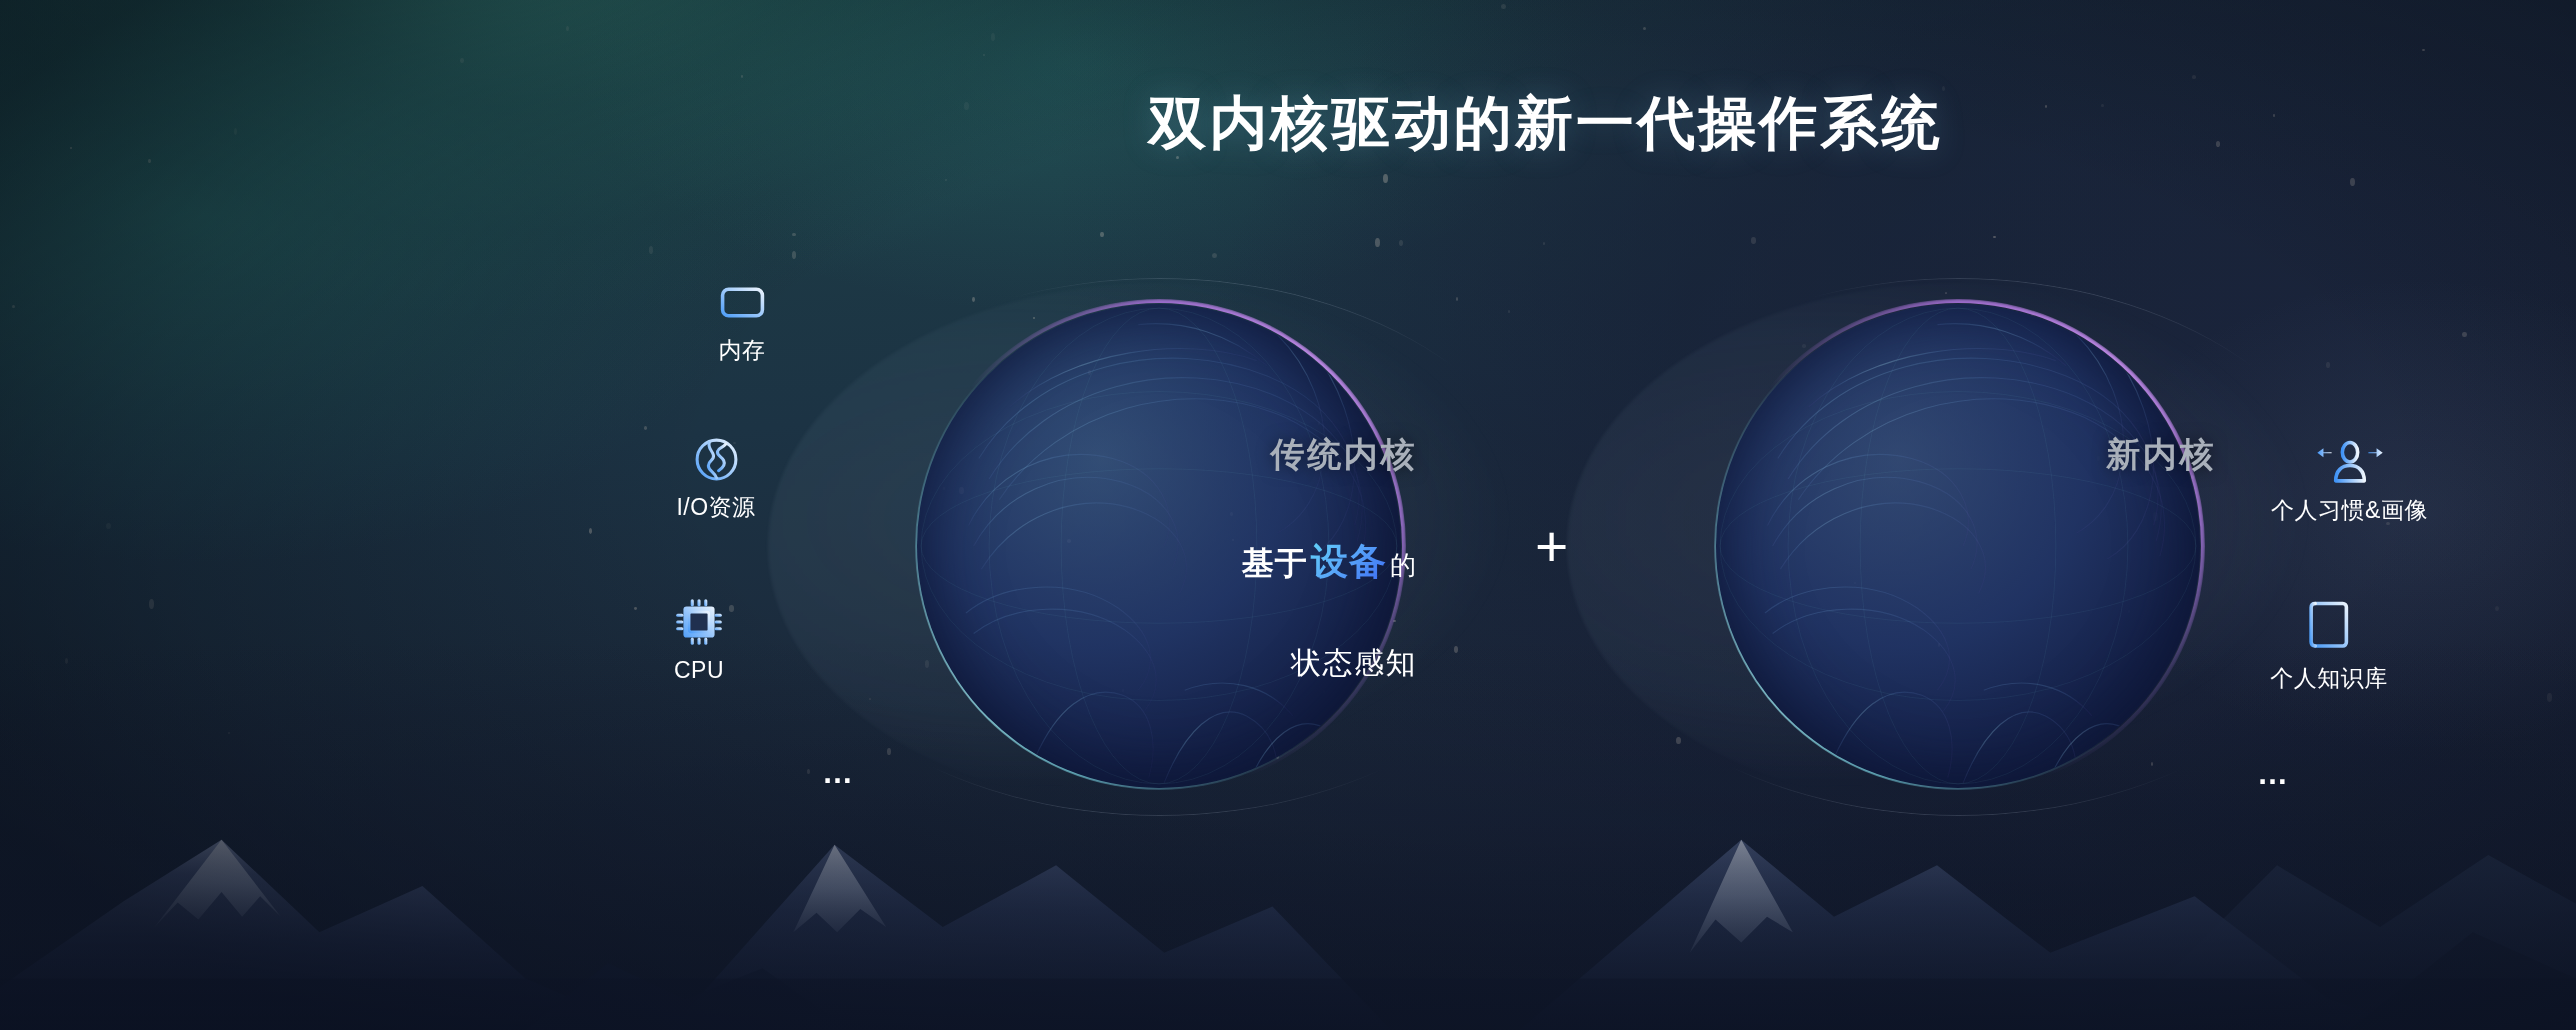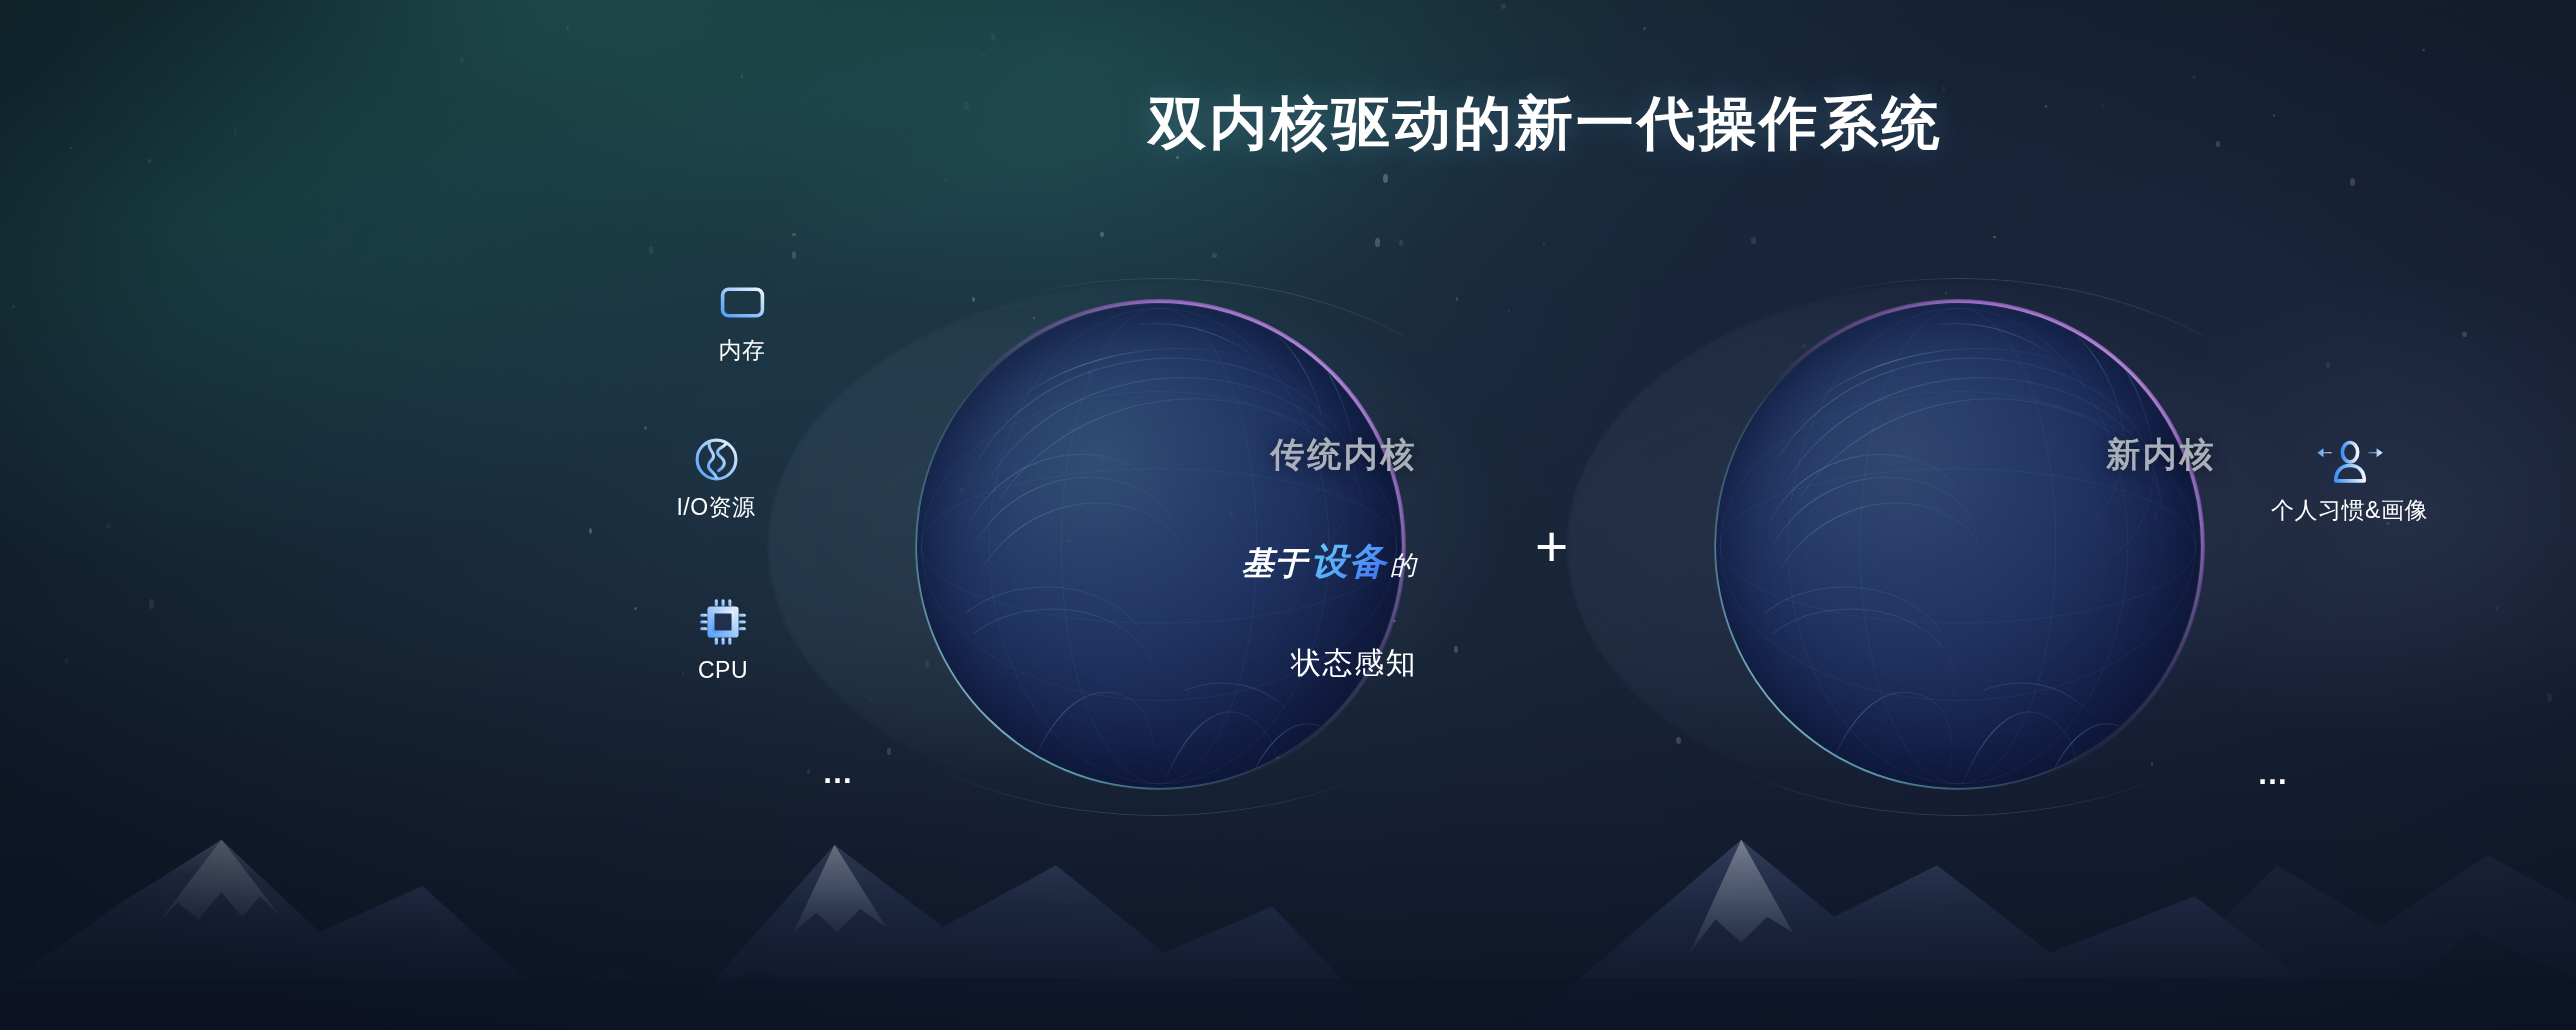--- a/index.html
+++ b/index.html
@@ -133,21 +133,21 @@
   .mesh{position:absolute;inset:0;border-radius:50%;overflow:hidden;opacity:.85;}
 
   .sph-text{
     position:absolute;left:16px;width:484px;
     text-align:right;color:#fff;
   }
   .sph-kernel{
     top:128px;font-size:34px;font-weight:700;letter-spacing:2.6px;
     color:#a9b0ba;text-shadow:0 0 14.4px rgba(0,0,0,.5);
   }
-  .sph-mid{top:233px;font-size:32px;font-weight:700;letter-spacing:1px;font-style:italic;}
+  .sph-mid{top:233px;font-size:32px;font-weight:700;letter-spacing:1px;}
   .sph-mid .hl{
     font-size:37px;
     background:linear-gradient(135deg,#62d5f7 0%,#59a8fa 45%,#3a67f2 100%);
     -webkit-background-clip:text;background-clip:text;color:transparent;
     padding:0 3.1px;
   }
   .sph-mid .sm{font-size:26px;font-weight:500;}
   .sph-bot{top:339px;font-size:30px;font-weight:500;letter-spacing:1.5px;}
 
   
@@ -458,21 +458,21 @@
         <line x1="30" y1="74" x2="30" y2="86"></line>
           <line x1="44" y1="74" x2="44" y2="86"></line>
         <line x1="58" y1="74" x2="58" y2="86"></line>
           <line x1="72" y1="74" x2="72" y2="86"></line>
         <line x1="86" y1="74" x2="86" y2="86"></line>
       </g>
     </svg>
     <span class="lbl">内存</span>
   </div>
 
-  <div class="feature" style="left:656px;top:595px;width:134px;">
+  <div class="feature" style="left:632px;top:595px;width:134px;">
     <svg class="ico" width="54" height="54" viewBox="0 0 104 104">
       <defs>
           <linearGradient id="gCpu" x1="0" y1="1" x2="1" y2="0">
         <stop offset="0" stop-color="#4f9ef8"></stop>
             <stop offset="1" stop-color="#eaf3fd"></stop>
       </linearGradient>
         </defs>
       <g fill="url(#gCpu)">
         <rect x="22" y="22" width="60" height="60" rx="6"></rect>
         <rect x="36" y="8" width="6" height="14" rx="3"></rect>
@@ -514,17 +514,34 @@
         <path d="M102,24 L118,24 L118,16 L130,25 L118,34 L118,26 L102,26 Z"></path>
       </g>
       <g stroke="url(#gUsr)" stroke-width="7" stroke-linecap="round">
         <line x1="18" y1="25" x2="34" y2="25"></line>
         <line x1="98" y1="25" x2="114" y2="25"></line>
       </g>
     </svg>
     <span class="lbl">个人习惯&amp;画像</span>
   </div>
 
+  <div class="feature" style="left:2221px;top:598px;width:216px;">
+    <svg class="ico" width="46" height="57" viewBox="0 0 90 110">
+      <defs>
+          <linearGradient id="gBook" x1="0" y1="1" x2="1" y2="0">
+        <stop offset="0" stop-color="#4f9ef8"></stop>
+            <stop offset="1" stop-color="#eaf3fd"></stop>
+      </linearGradient>
+        </defs>
+      <g stroke="url(#gBook)" stroke-width="7" fill="none" stroke-linecap="round" stroke-linejoin="round">
+        <path d="M18,10 L72,10 C76,10 79,13 79,17 L79,86 C79,90 76,93 72,93 L18,93"></path>
+        <path d="M18,10 C13,10 10,13 10,18 L10,85 C10,90 13,93 18,93"></path>
+        <line x1="26" y1="13" x2="26" y2="72"></line>
+        <path d="M14,74 L79,74"></path>
+      </g>
+    </svg>
+    <span class="lbl">个人知识库</span>
+  </div>
 
   <div class="ellipsis" style="left:2257px;top:758px;">…</div>
 
 </div>
 
 
 </body></html>

